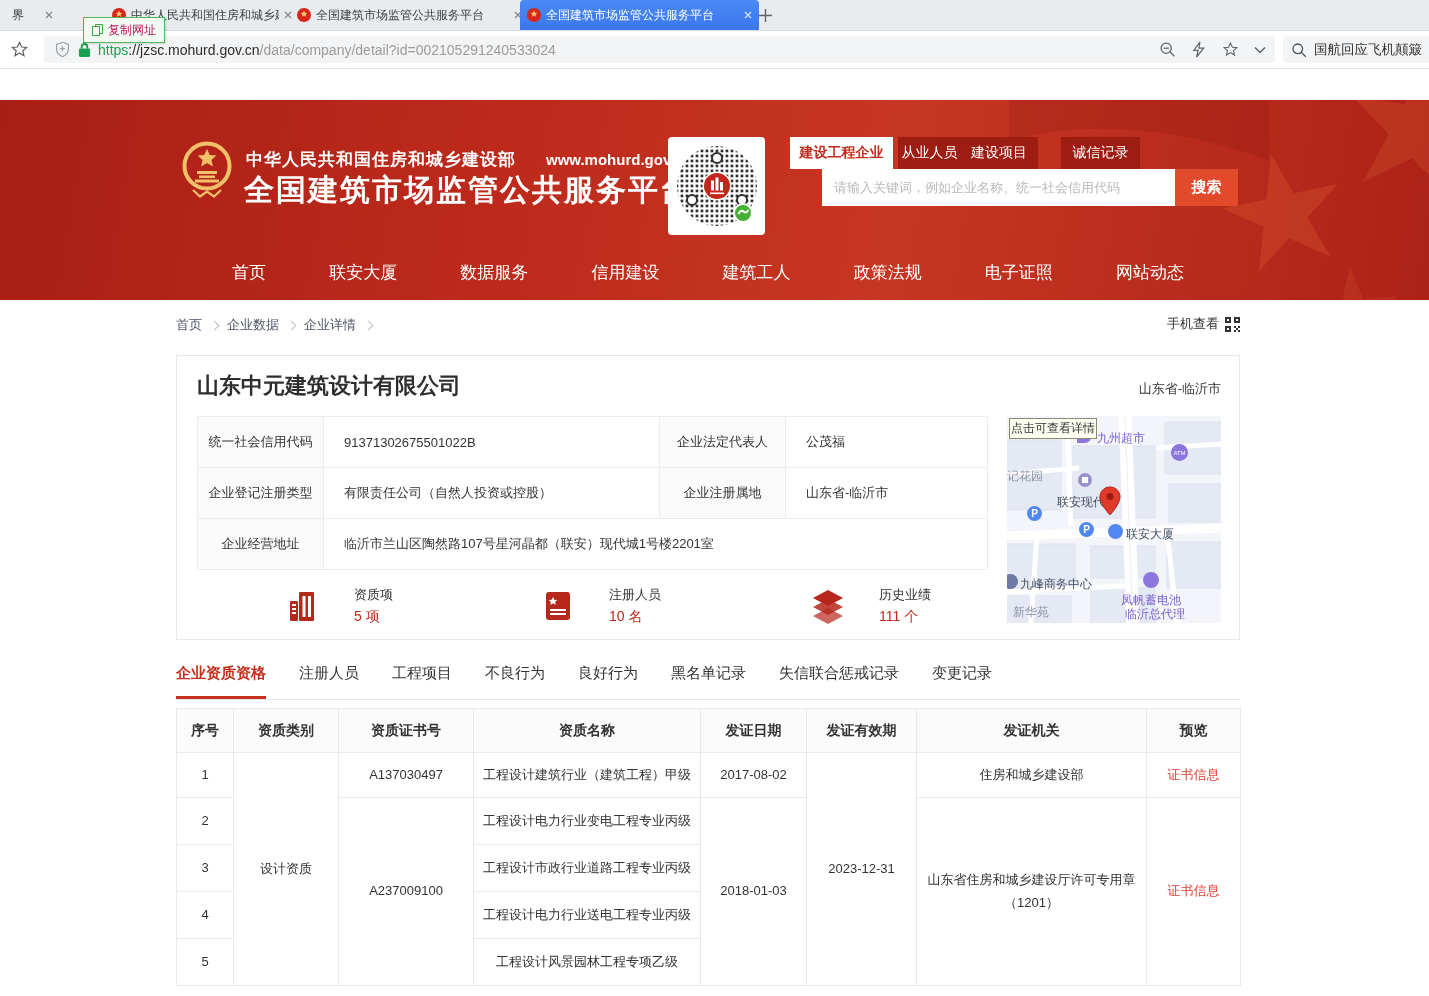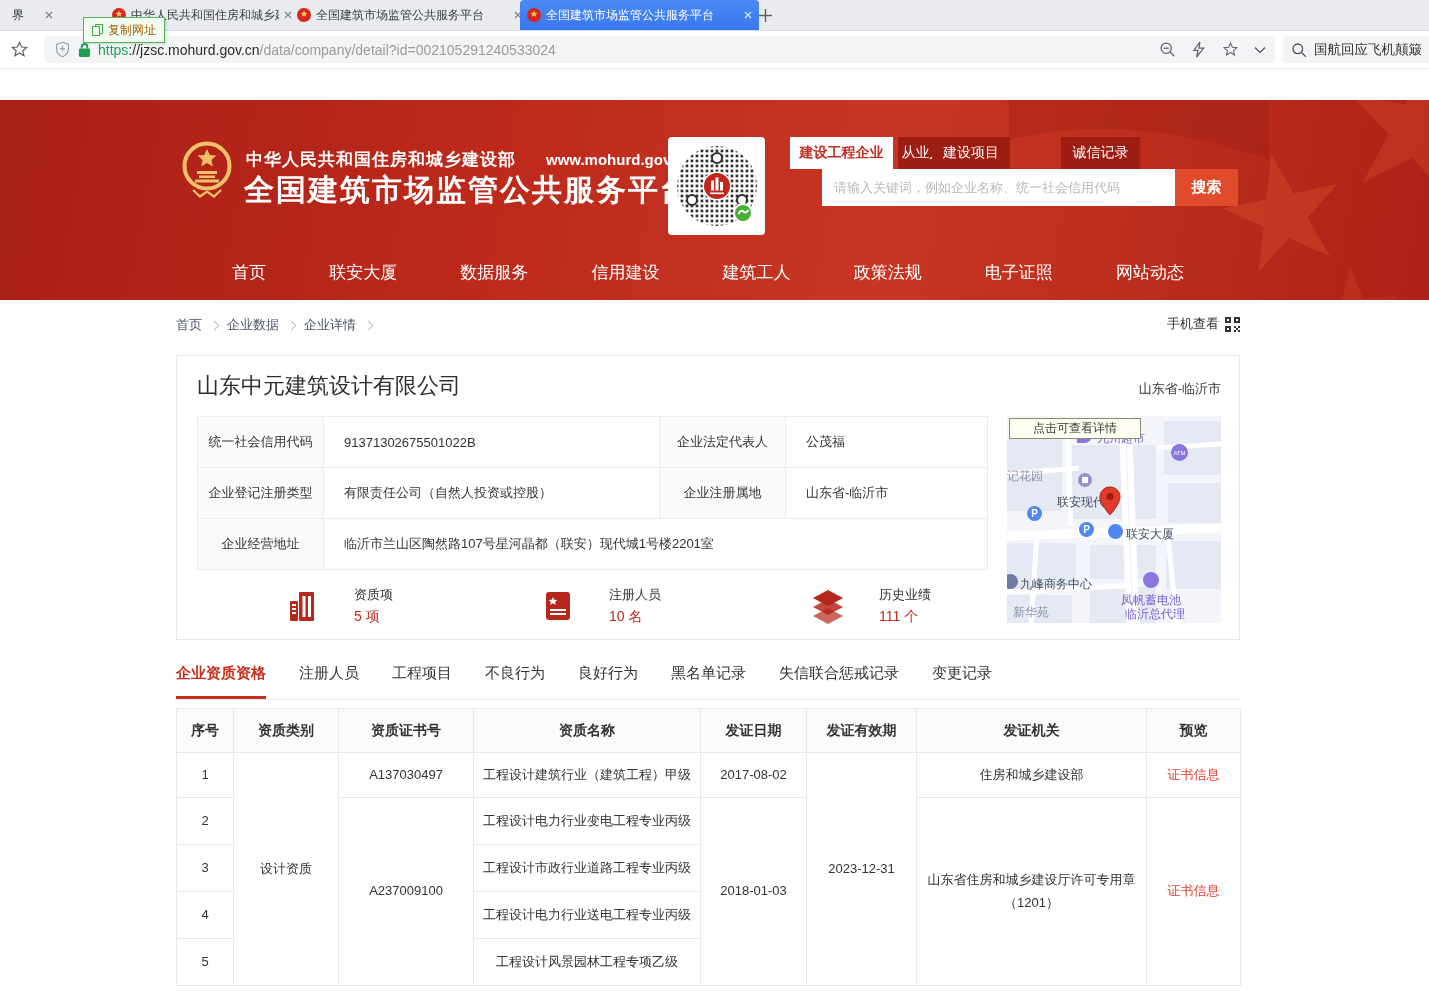--- a/index.html
+++ b/index.html
@@ -7,21 +7,21 @@
   #screen { position:relative; width:1429px; height:996px; background:#fff; overflow:hidden; color:#333; }
 
   
   .tabbar { position:absolute; left:0; top:0; width:1429px; height:30px; background:#e9ebee; border-bottom:1px solid #d7dade; }
   .tab { position:absolute; top:0; height:30px; display:flex; align-items:center; padding:0 7px; font-size:12px; color:#3c4043; }
   .tab .tlabel { flex:1; overflow:hidden; white-space:nowrap; margin:0 5px; }
   .tab .sep { position:absolute; right:-2px; top:8px; width:1px; height:14px; background:#b9bdc4; }
   .tab.active { background:linear-gradient(#4a8af5,#3a77ee); color:#fff; border-radius:4px 4px 0 0; }
   .newtab { position:absolute; left:752px; top:3px; width:26px; height:24px; display:flex; align-items:center; justify-content:center; }
   .copy-tip { position:absolute; left:83px; top:17px; height:24px; z-index:30; display:flex; align-items:center; gap:5px;
-              background:#f2fbf2; border:1px solid #55b559; color:#a16207; font-size:12px; padding:0 8px; box-shadow:1px 1px 2px rgba(0,0,0,.15); }
+              background:#f2fbf2; border:1px solid #55b559; color:#be185d; font-size:12px; padding:0 8px; box-shadow:1px 1px 2px rgba(0,0,0,.15); }
   .urlbar { position:absolute; left:0; top:31px; width:1429px; height:37px; background:#fff; border-bottom:1px solid #e3e3e3; }
   .urlfield { position:absolute; left:44px; top:5px; width:1096px; height:27px; background:#f3f4f6; border-radius:4px; display:flex; align-items:center; padding:0 10px; font-size:14px; }
   .ubox { position:absolute; top:5px; height:27px; background:#f3f4f6; border-radius:4px; display:flex; align-items:center; }
   .uicon { display:flex; align-items:center; justify-content:center; width:26px; }
 
   
   .banner { position:absolute; left:0; top:100px; width:1429px; height:200px; overflow:hidden;
             background:linear-gradient(100deg,#a81f15 0%,#bd2a1c 35%,#c73622 62%,#ad2217 100%); }
   .banner-stars { position:absolute; right:0; top:0; }
   .ministry { position:absolute; left:246px; top:48px; color:#fff; font-size:17px; font-weight:bold; letter-spacing:1px; }
@@ -38,33 +38,33 @@
   .nav-item { color:#fff; font-size:17px; cursor:pointer; white-space:nowrap; }
 
   
   .crumbs { position:absolute; left:176px; top:313px; width:1064px; height:24px; display:flex; align-items:center; font-size:13px; color:#4c5566; }
   .crumb { cursor:pointer; }
   .csep { width:6px; height:6px; border-top:1px solid #b9bec7; border-right:1px solid #b9bec7; transform:rotate(45deg); margin:0 9px; }
   .mobileview { position:absolute; right:0; top:2px; display:flex; align-items:center; gap:6px; color:#333; font-size:13px; }
 
   
   .card { position:absolute; left:176px; top:355px; width:1064px; height:285px; border:1px solid #e8e8e8; box-sizing:border-box; background:#fff; }
-  .cname { position:absolute; left:20px; top:15px; font-size:22px; font-weight:normal; color:#2e2e2e; }
+  .cname { position:absolute; left:20px; top:15px; font-size:22px; font-weight:bold; color:#2e2e2e; }
   .cregion { position:absolute; right:18px; top:24px; font-size:13px; color:#333; }
   table.info { position:absolute; left:20px; top:60px; border-collapse:collapse; width:790px; table-layout:fixed; }
   .info td { border:1px solid #ececec; font-size:13px; color:#333; height:50px; }
   .info .lbl { background:#fafafa; text-align:center; }
   .info .val { padding-left:20px; }
   .stat { position:absolute; top:230px; display:flex; gap:32px; align-items:center; }
   .stat .sl { font-size:13px; color:#333; }
   .stat .sv { font-size:14px; color:#c0291b; margin-top:4px; }
 
   
   .map { position:absolute; left:830px; top:60px; width:214px; height:207px; background:#f5f7fb; overflow:hidden; cursor:pointer; }
-  .map-tip { position:absolute; left:2px; top:2px; background:#fffef2; border:1px solid #8b8b6d; color:#333; font-size:12px; padding:1px 23px; z-index:5; }
+  .map-tip { position:absolute; left:2px; top:2px; background:#fffef2; border:1px solid #8b8b6d; color:#333; font-size:12px; padding:1px 1px; z-index:5; }
   .poi { position:absolute; font-size:11px; white-space:nowrap; z-index:3; }
   .poi.purple { color:#7a5fd0; }
   .poi.gray { color:#8b93a8; }
   .poi.dark { color:#424e61; }
   .pmark { position:absolute; width:15px; height:15px; border-radius:50%; background:#5187f0; color:#fff; font-size:10px; font-weight:bold; display:flex; align-items:center; justify-content:center; z-index:3; }
   .pin { position:absolute; z-index:4; }
 
   
   .dtabs { position:absolute; left:176px; top:664px; width:1064px; height:36px; border-bottom:1px solid #e8e8e8; display:flex; gap:33px; box-sizing:border-box; }
   .dtab { font-size:15px; color:#333; padding-bottom:16px; cursor:pointer; white-space:nowrap; }
@@ -229,21 +229,21 @@
         <path d="M63.5 70 q2.5-5 5-2.5 q2.5 2.5 5-1.5" stroke="#fff" stroke-width="2" fill="none"></path>
       </svg>
     </div>
 
     <div class="stab on" style="left:790px;width:103px">
         <span>建设工程企业</span>
       </div>
     <div class="stab off" style="left:898px;width:63px">
         <span>从业人员</span>
       </div>
-    <div class="stab off" style="left:932px;width:78px">
+    <div class="stab off" style="left:960px;width:78px">
         <span>建设项目</span>
       </div>
     <div class="stab off" style="left:1061px;width:79px">
         <span>诚信记录</span>
       </div>
     <input class="ssearch-input" placeholder="请输入关键词，例如企业名称、统一社会信用代码" style="">
     <div class="ssearch-btn">
         <span>搜索</span>
       </div>
 

